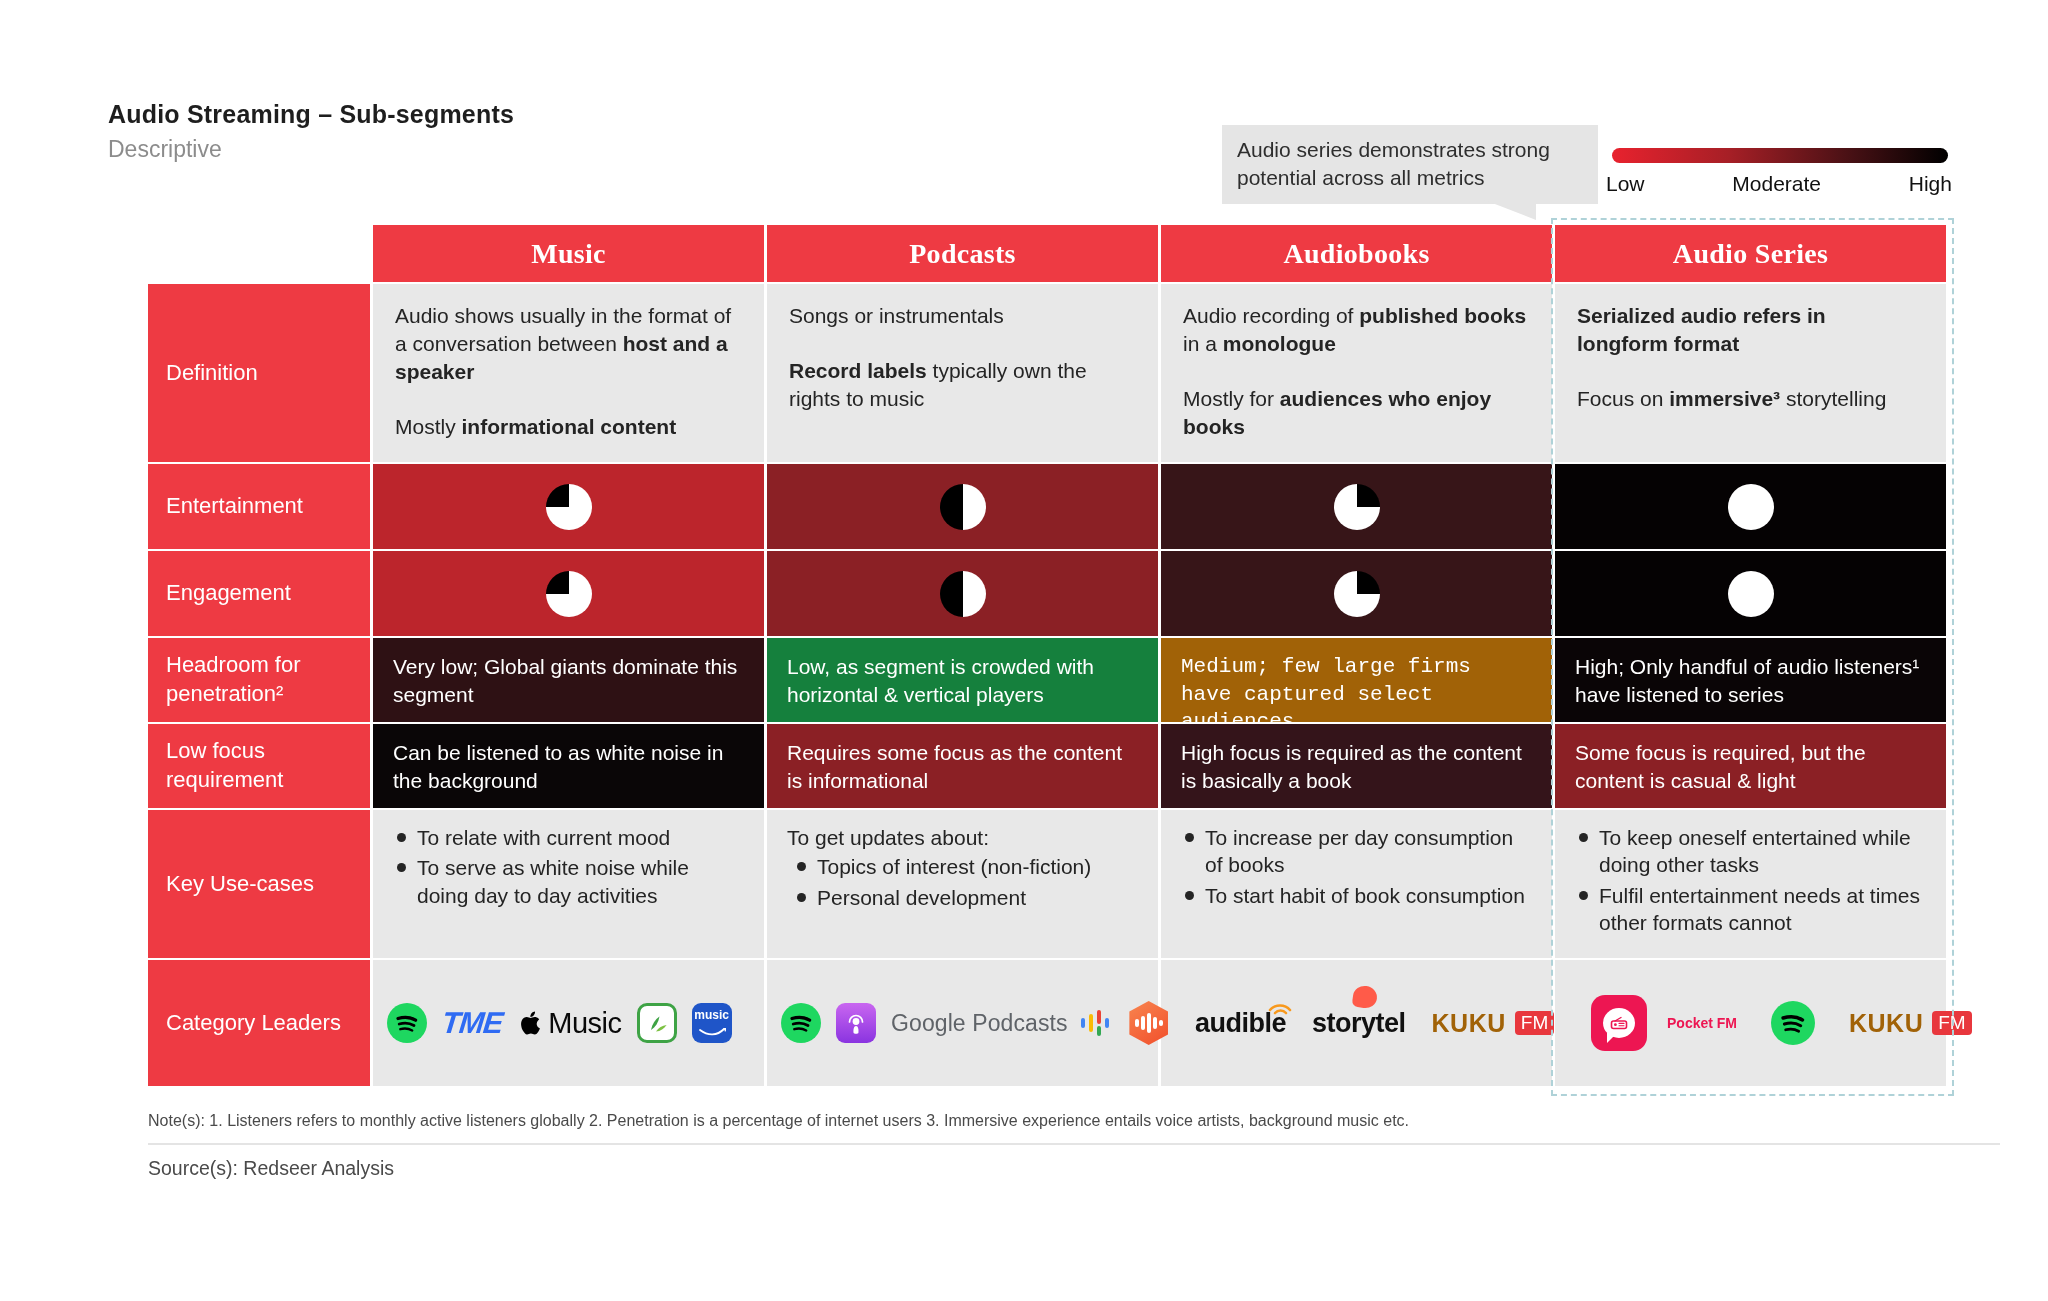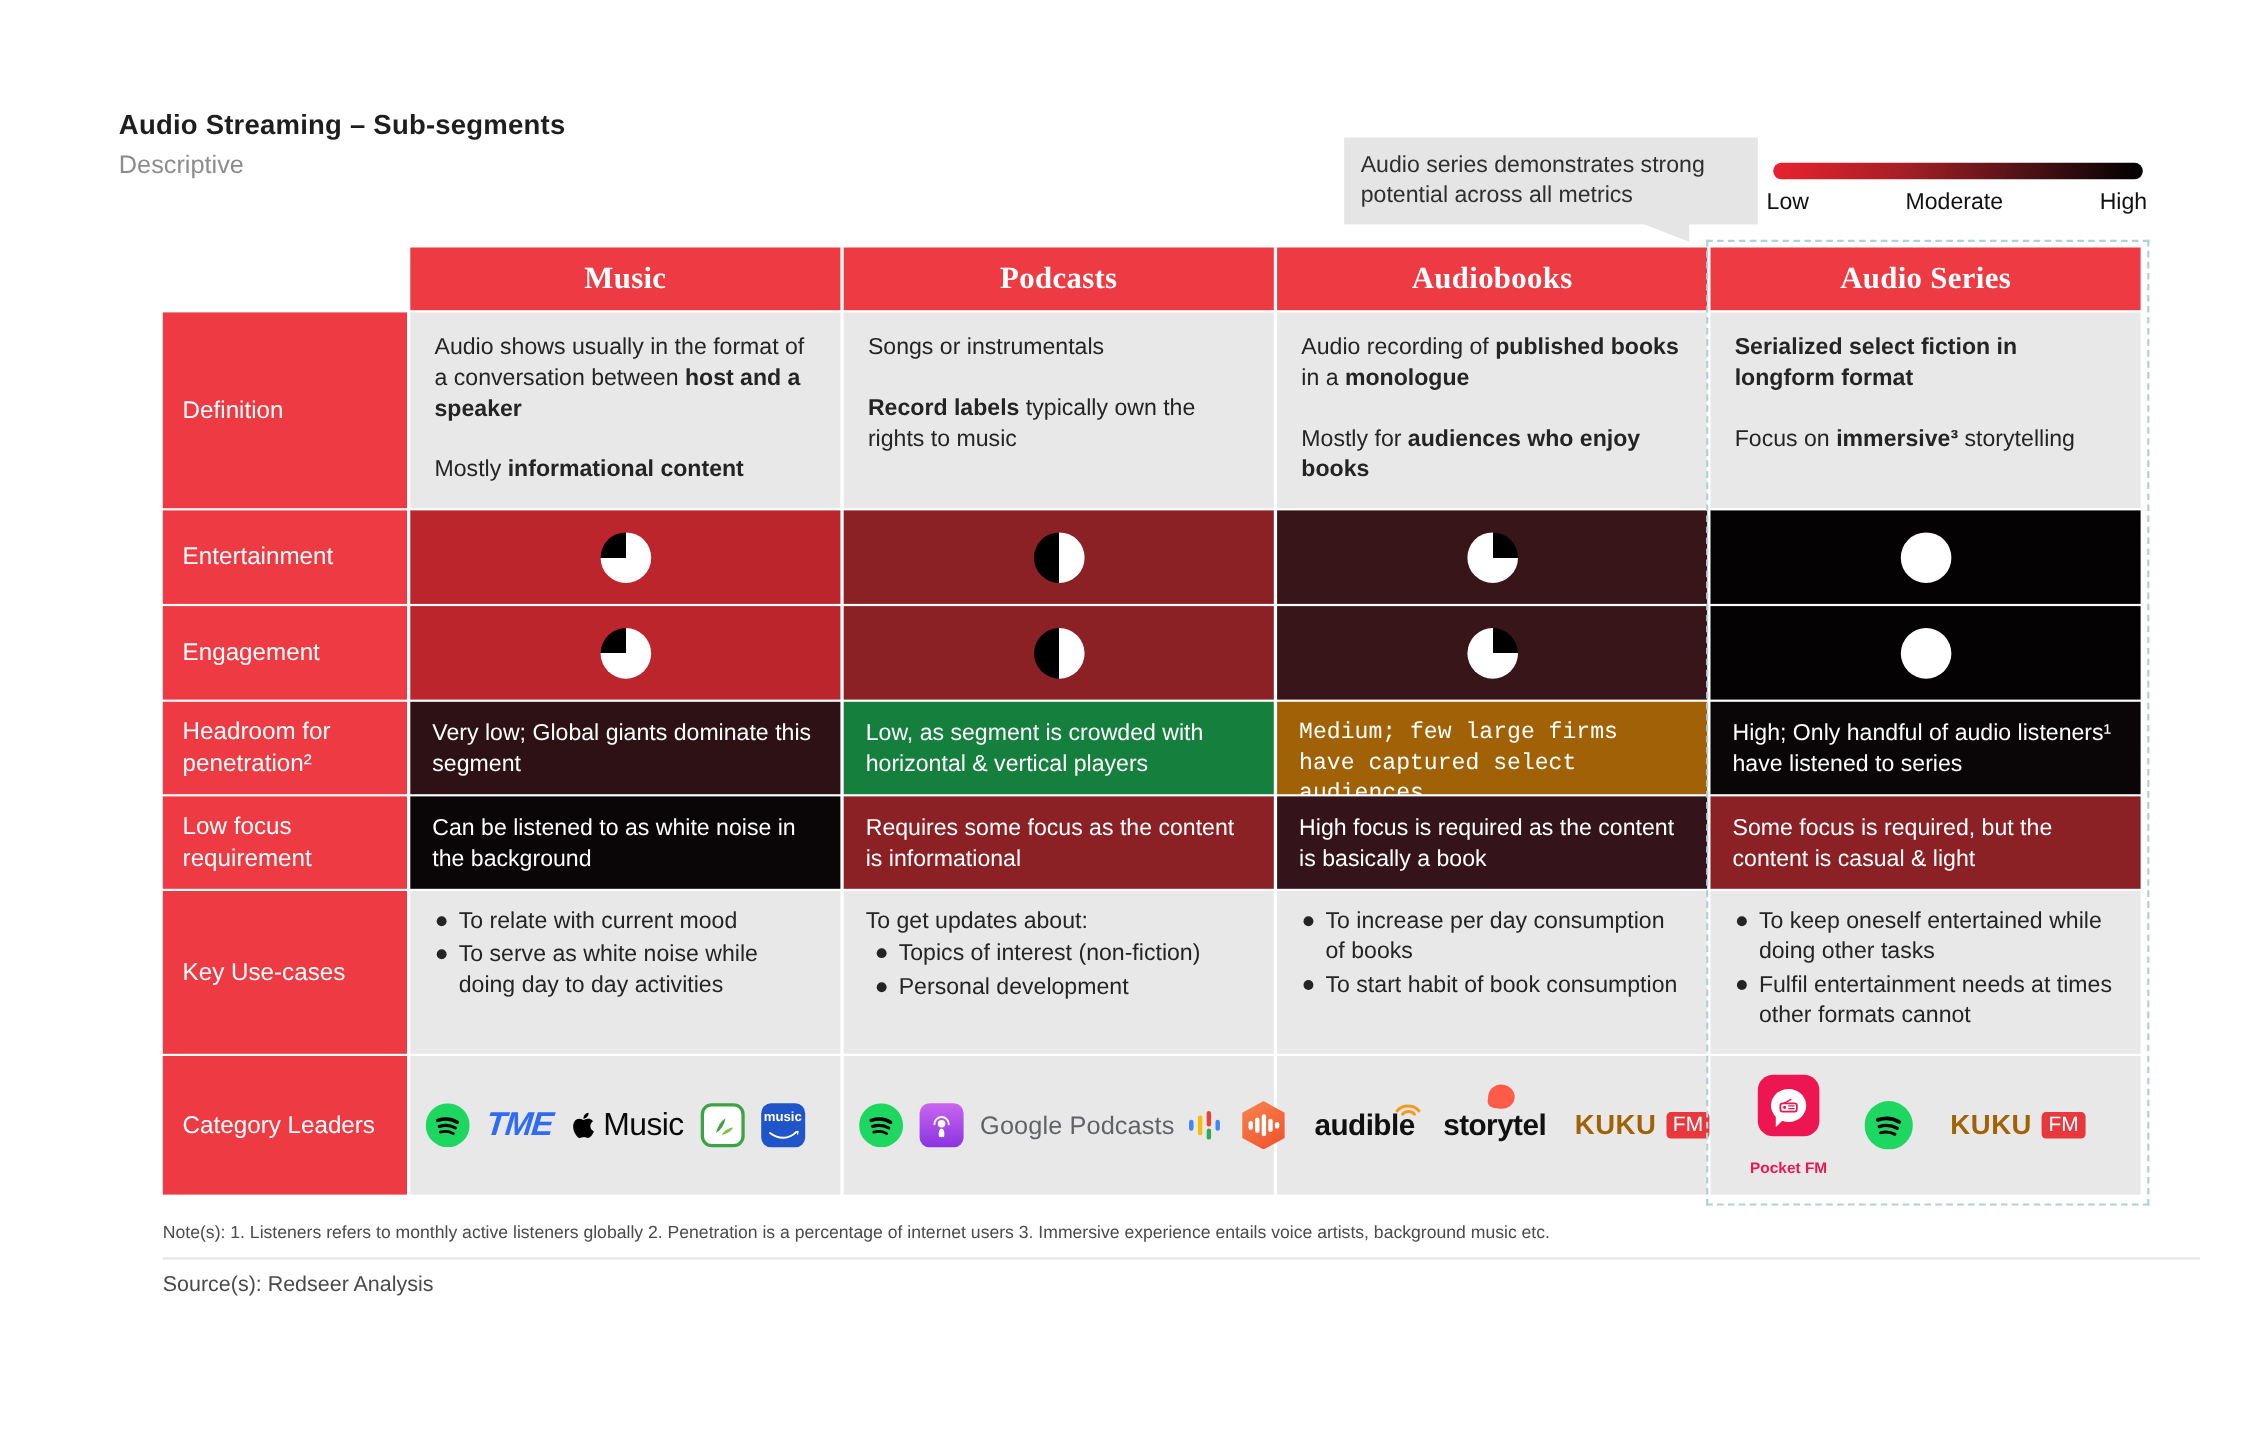--- a/index.html
+++ b/index.html
@@ -61,21 +61,21 @@
   .gp-text{font-size:23px;color:#5F6368;letter-spacing:.1px;}
   .castbox{width:42px;height:44px;background:linear-gradient(145deg,#F8854F,#F14E2B);clip-path:polygon(50% 0,96% 24%,96% 76%,50% 100%,4% 76%,4% 24%);display:flex;align-items:center;justify-content:center;gap:2px;}
   .cb-bar{width:4px;border-radius:2px;background:#fff;}
   .audible-wrap,.storytel-wrap{position:relative;display:flex;align-items:flex-end;}
   .audible-text,.storytel-text{font-size:27px;font-weight:700;color:#111;letter-spacing:-.5px;}
   .audible-arcs{position:absolute;right:-12px;top:-14px;}
   .st-drop{position:absolute;left:44%;top:-22px;width:24px;height:22px;background:#FF5B49;border-radius:50% 50% 50% 6px;transform:rotate(8deg);}
   .kuku-wrap{display:flex;align-items:center;}
   .kuku-text{color:#a16207;font-weight:800;font-size:25px;letter-spacing:.5px;}
   .fm-badge{background:#E8373D;color:#fff;font-weight:400;font-size:19px;padding:1px 6px;border-radius:4px;margin-left:4px;}
-  .pocket{display:flex;flex-direction:column;align-items:center;gap:20px;justify-content:space-between;}
+  .pocket{display:flex;flex-direction:row;align-items:center;gap:20px;justify-content:space-between;}
   .pocket-sq{width:56px;height:56px;border-radius:14px;background:#ED1652;display:flex;align-items:center;justify-content:center;position:relative;}
   .pocket-bubble{width:32px;height:30px;background:#fff;border-radius:50% 50% 50% 50%;display:flex;align-items:center;justify-content:center;position:relative;}
   .pocket-bubble::after{content:"";position:absolute;left:4px;bottom:-5px;width:10px;height:10px;background:#fff;clip-path:polygon(0 0,100% 0,0 100%);}
   .pocket-label{color:#ED1652;font-weight:700;font-size:14px;}
 </style>
 </head>
 <body>
 
 <div class="canvas">
 
@@ -107,21 +107,21 @@
     </div>
     <div class="def">
       <p>Songs or instrumentals</p>
       <p><b>Record labels</b> typically own the rights to music</p>
     </div>
     <div class="def">
       <p>Audio recording of <b>published books</b> in a <b>monologue</b></p>
       <p>Mostly for <b>audiences who enjoy books</b></p>
     </div>
     <div class="def">
-      <p><b>Serialized select fiction in longform format</b></p>
+      <p><b>Serialized audio refers in longform format</b></p>
       <p>Focus on <b>immersive³</b> storytelling</p>
     </div>
 
     <div class="lcell">Entertainment</div>
     <div class="rate" style="background-color: rgb(188, 37, 44);">
         <div class="ball" style="background: conic-gradient(from 270deg, rgb(0, 0, 0) 0deg, rgb(0, 0, 0) 90deg, rgb(255, 255, 255) 90deg, rgb(255, 255, 255) 360deg);"></div>
       </div>
     <div class="rate" style="background-color: rgb(139, 32, 37);">
         <div class="ball" style="background: conic-gradient(from 180deg, rgb(0, 0, 0) 0deg, rgb(0, 0, 0) 180deg, rgb(255, 255, 255) 180deg, rgb(255, 255, 255) 360deg);"></div>
       </div>

